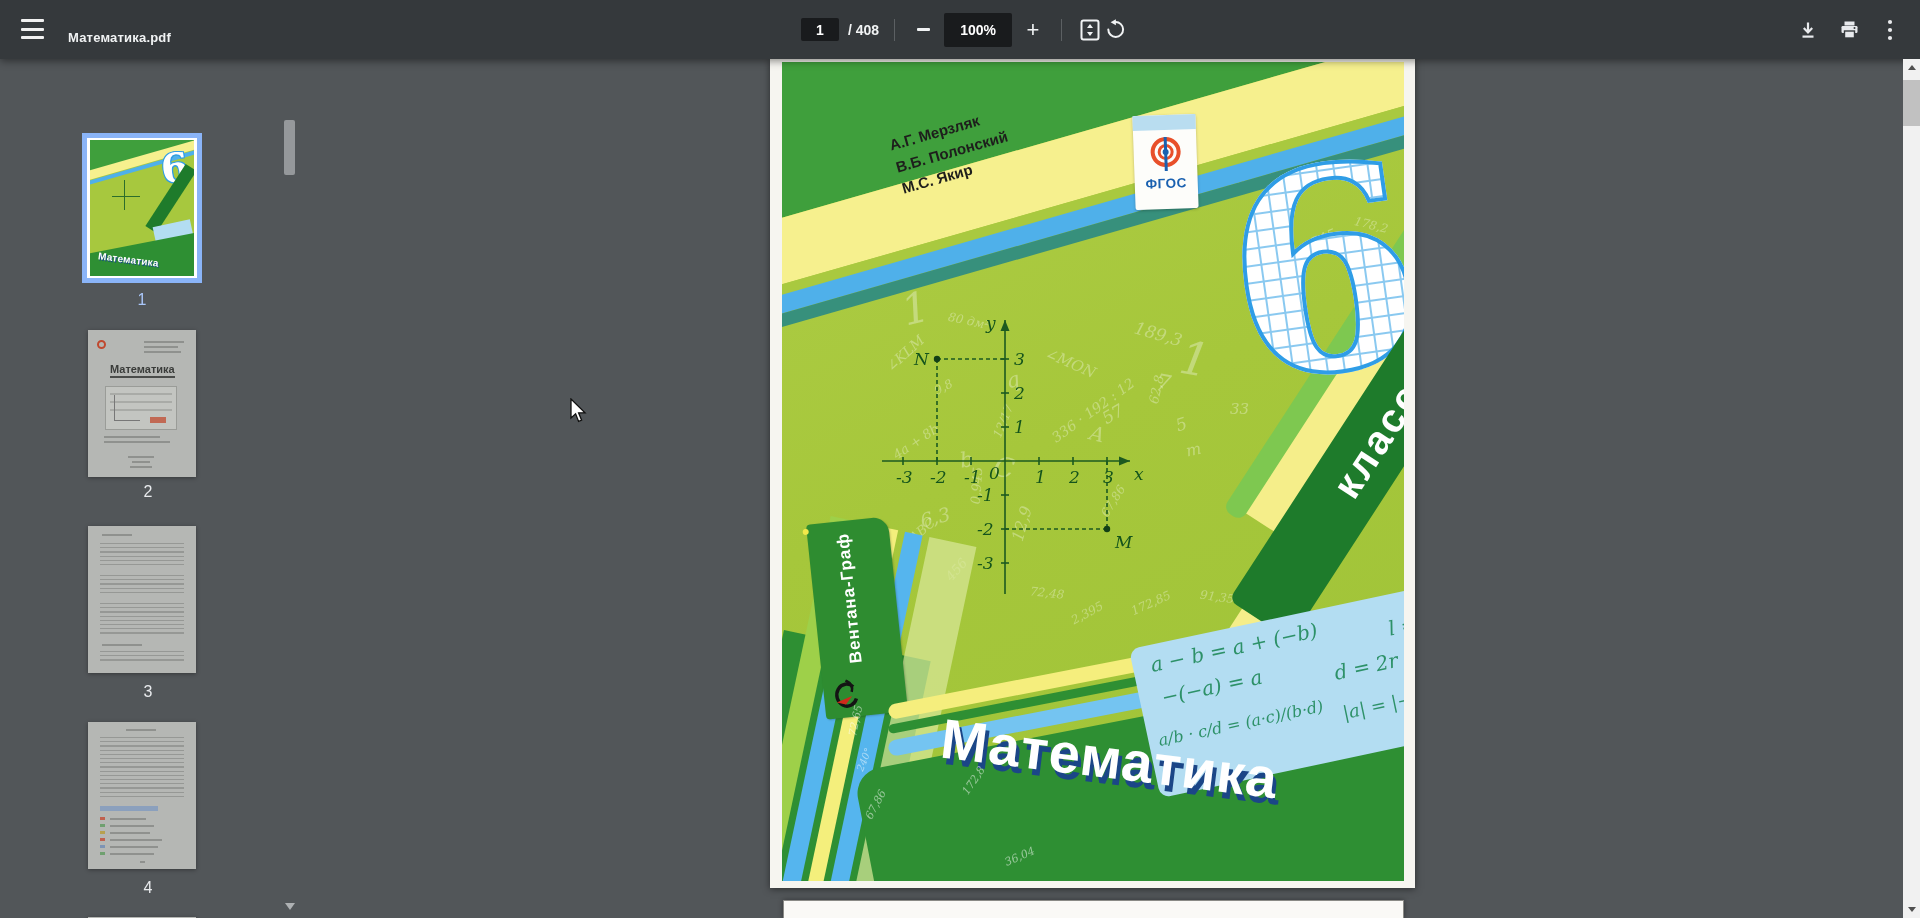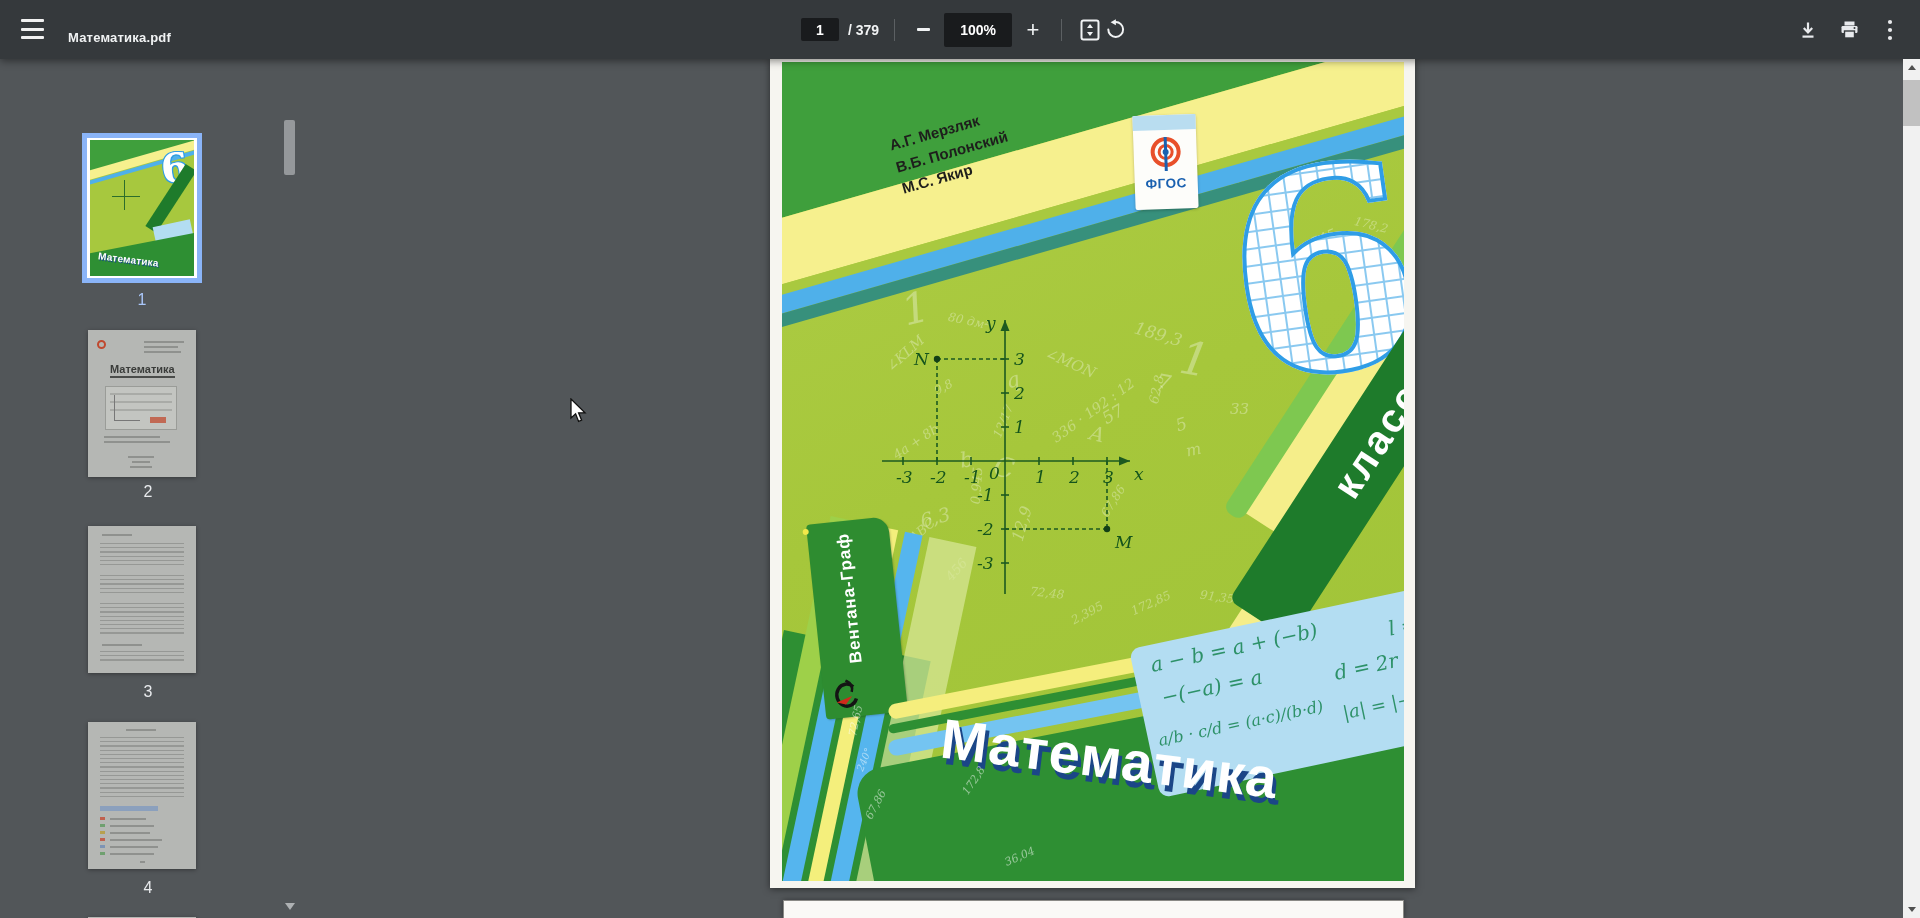--- a/index.html
+++ b/index.html
@@ -171,21 +171,21 @@
   <div class="toolbar">
     <div class="hamburger">
       <div></div>
         <div></div>
         <div></div>
     </div>
     <div class="doc-title">Математика.pdf</div>
 
     <div class="center-controls">
       <input class="page-num-input" value="1" style="">
-      <span class="page-total">/ 379</span>
+      <span class="page-total">/ 408</span>
       <div class="tb-sep"></div>
       <div class="tb-btn">
           <div class="minus-bar"></div>
         </div>
       <div class="zoom-box">100%</div>
       <div class="tb-btn">
           <span class="plus-glyph">+</span>
         </div>
       <div class="tb-sep"></div>
       <div class="tb-btn">

